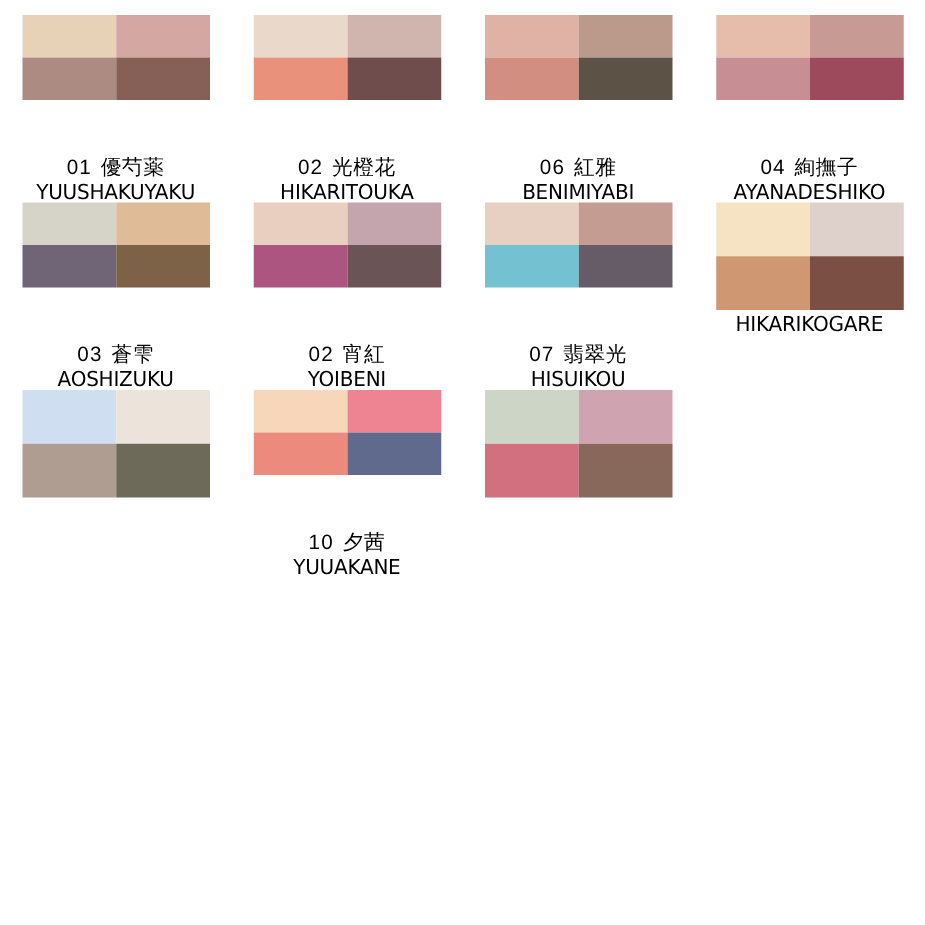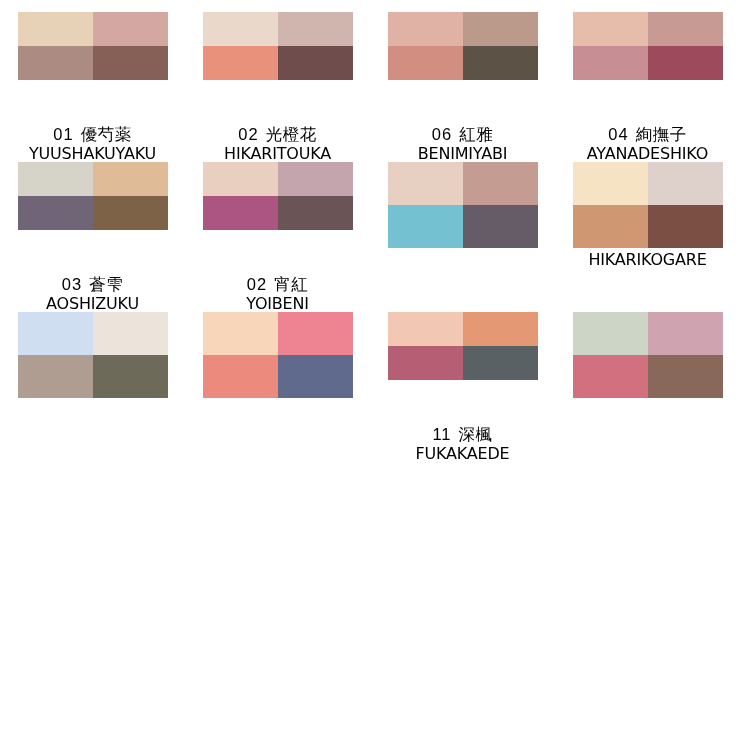--- a/index.html
+++ b/index.html
@@ -158,20 +158,24 @@
           <span class="label-romaji">YOIBENI</span>
         </div>
       </div>
       <div class="palette-card">
         <div class="swatch-block">
           <div class="swatch-cell" style="background-color: rgb(231, 207, 193);"></div>
           <div class="swatch-cell" style="background-color: rgb(197, 156, 146);"></div>
           <div class="swatch-cell" style="background-color: rgb(116, 194, 209);"></div>
           <div class="swatch-cell" style="background-color: rgb(102, 92, 104);"></div>
         </div>
+        <div class="card-labels">
+          <span class="label-jp"><span class="num">07</span><span class="sp"></span><span>翡翠光</span></span>
+          <span class="label-romaji">HISUIKOU</span>
+        </div>
       </div>
       <div class="palette-card">
         <div class="swatch-block">
           <div class="swatch-cell" style="background-color: rgb(245, 227, 195);"></div>
           <div class="swatch-cell" style="background-color: rgb(222, 208, 202);"></div>
           <div class="swatch-cell" style="background-color: rgb(207, 152, 114);"></div>
           <div class="swatch-cell" style="background-color: rgb(123, 79, 68);"></div>
         </div>
         <div class="card-labels">
           <span class="label-romaji">HIKARIKOGARE</span>
@@ -185,31 +189,23 @@
           <div class="swatch-cell" style="background-color: rgb(110, 106, 89);"></div>
         </div>
       </div>
       <div class="palette-card">
         <div class="swatch-block">
           <div class="swatch-cell" style="background-color: rgb(247, 214, 186);"></div>
           <div class="swatch-cell" style="background-color: rgb(238, 131, 145);"></div>
           <div class="swatch-cell" style="background-color: rgb(236, 138, 126);"></div>
           <div class="swatch-cell" style="background-color: rgb(95, 106, 140);"></div>
         </div>
-      </div>
-      <div class="palette-card">
-        <div class="swatch-block">
-          <div class="swatch-cell" style="background-color: rgb(242, 200, 180);"></div>
-          <div class="swatch-cell" style="background-color: rgb(228, 152, 116);"></div>
-          <div class="swatch-cell" style="background-color: rgb(182, 94, 115);"></div>
-          <div class="swatch-cell" style="background-color: rgb(90, 97, 101);"></div>
-        </div>
-        <div class="card-labels">
-          <span class="label-jp"><span class="num">11</span><span class="sp"></span><span>深楓</span></span>
-          <span class="label-romaji">FUKAKAEDE</span>
+        <div class="card-labels">
+          <span class="label-jp"><span class="num">10</span><span class="sp"></span><span>夕茜</span></span>
+          <span class="label-romaji">YUUAKANE</span>
         </div>
       </div>
       <div class="palette-card">
         <div class="swatch-block">
           <div class="swatch-cell" style="background-color: rgb(204, 213, 198);"></div>
           <div class="swatch-cell" style="background-color: rgb(207, 163, 176);"></div>
           <div class="swatch-cell" style="background-color: rgb(210, 112, 127);"></div>
           <div class="swatch-cell" style="background-color: rgb(135, 104, 91);"></div>
         </div>
       </div>

